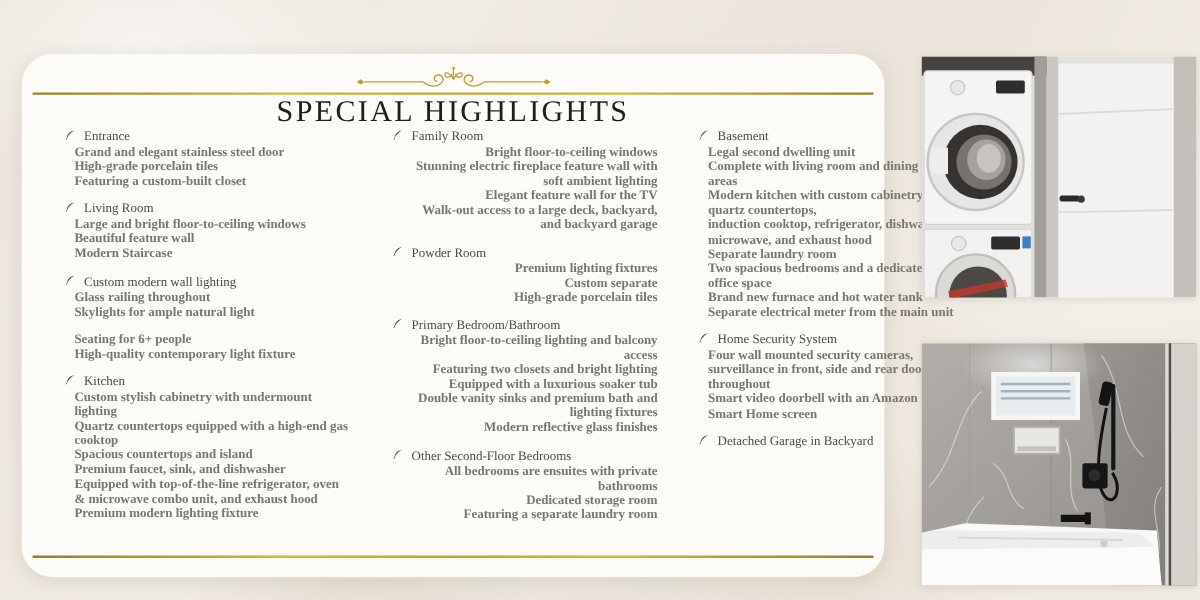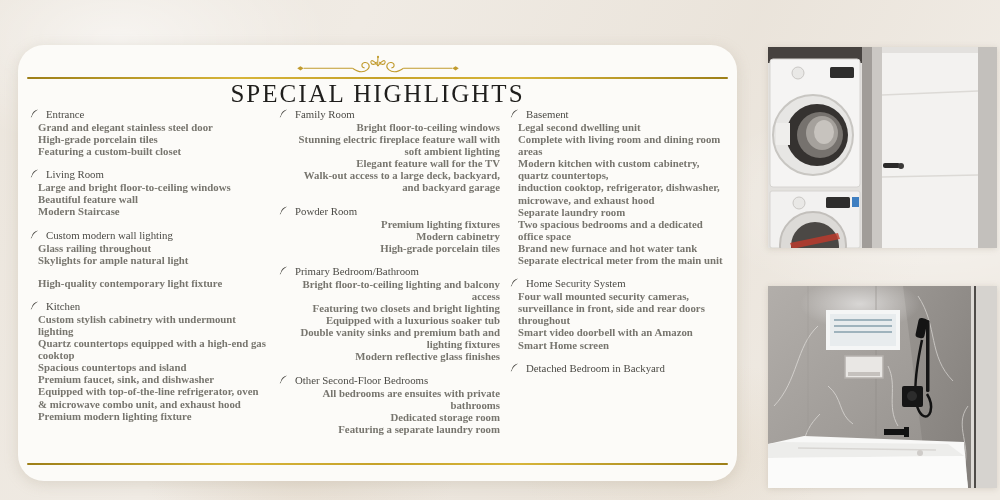--- a/index.html
+++ b/index.html
@@ -33,21 +33,21 @@
 
   .title {
     position:absolute; top:35px; left:0; right:0; text-align:center;
     font-size:25px; font-weight:400; letter-spacing:2px; color:#1f1e1c;
   }
 
   .columns {
     position:absolute; top:63px; left:12px; right:4px; bottom:24px;
     display:flex;
   }
-  .col { flex:0 0 auto; }
+  .col { flex:0 0 auto;margin-left:24px; }
   .col.c0 { width:249px; }
   .col.c1 { width:231px;text-align:right; }
   .col.c2 { width:223px; }
 
   .group { margin-bottom:11px; padding-right:10px; }
   .group-heading {
     display:flex; align-items:baseline; gap:7px;
     color:#4b4a45; font-size:10.8px; line-height:12px; margin-bottom:1px;
   }
   .bullet { flex:0 0 auto; width:9px; height:9px; position:relative; top:0px; }
@@ -119,20 +119,21 @@
               </svg></span>
             <span>Custom modern wall lighting</span>
           </div>
           <div class="group-items">
             <div class="item">Glass railing throughout</div>
             <div class="item">Skylights for ample natural light</div>
           </div>
         </div>
         <div class="group">
           <div class="group-items">
+            <div class="item">Seating for 6+ people</div>
             <div class="item">High-quality contemporary light fixture</div>
           </div>
         </div>
         <div class="group">
           <div class="group-heading">
             <span class="bullet"><svg viewBox="0 0 10 10" width="9" height="9">
                 <path d="M9 0.6 C5.2 1.4 2.6 3.6 2 7.2 L0.8 9.4 1.9 9 C2.5 5.8 5 3.2 9 0.6 Z" fill="#4a4944"></path>
               </svg></span>
             <span>Kitchen</span>
           </div>
@@ -163,21 +164,21 @@
         </div>
         <div class="group">
           <div class="group-heading">
             <span class="bullet"><svg viewBox="0 0 10 10" width="9" height="9">
                 <path d="M9 0.6 C5.2 1.4 2.6 3.6 2 7.2 L0.8 9.4 1.9 9 C2.5 5.8 5 3.2 9 0.6 Z" fill="#4a4944"></path>
               </svg></span>
             <span>Powder Room</span>
           </div>
           <div class="group-items">
             <div class="item">Premium lighting fixtures</div>
-            <div class="item">Modern cabinetry</div>
+            <div class="item">Custom separate</div>
             <div class="item">High-grade porcelain tiles</div>
           </div>
         </div>
         <div class="group">
           <div class="group-heading">
             <span class="bullet"><svg viewBox="0 0 10 10" width="9" height="9">
                 <path d="M9 0.6 C5.2 1.4 2.6 3.6 2 7.2 L0.8 9.4 1.9 9 C2.5 5.8 5 3.2 9 0.6 Z" fill="#4a4944"></path>
               </svg></span>
             <span>Primary Bedroom/Bathroom</span>
           </div>
@@ -232,21 +233,21 @@
           <div class="group-items">
             <div class="item">Four wall mounted security cameras, surveillance in front, side and rear doors throughout</div>
             <div class="item">Smart video doorbell with an Amazon Smart Home screen</div>
           </div>
         </div>
         <div class="group">
           <div class="group-heading">
             <span class="bullet"><svg viewBox="0 0 10 10" width="9" height="9">
                 <path d="M9 0.6 C5.2 1.4 2.6 3.6 2 7.2 L0.8 9.4 1.9 9 C2.5 5.8 5 3.2 9 0.6 Z" fill="#4a4944"></path>
               </svg></span>
-            <span>Detached Bedroom in Backyard</span>
+            <span>Detached Garage in Backyard</span>
           </div>
           <div class="group-items"></div>
         </div>
       </div>
     </div>
 
   <div class="gold-rule bottom"></div>
 </div>
 
 <svg class="photo top" viewBox="0 0 229 201">

